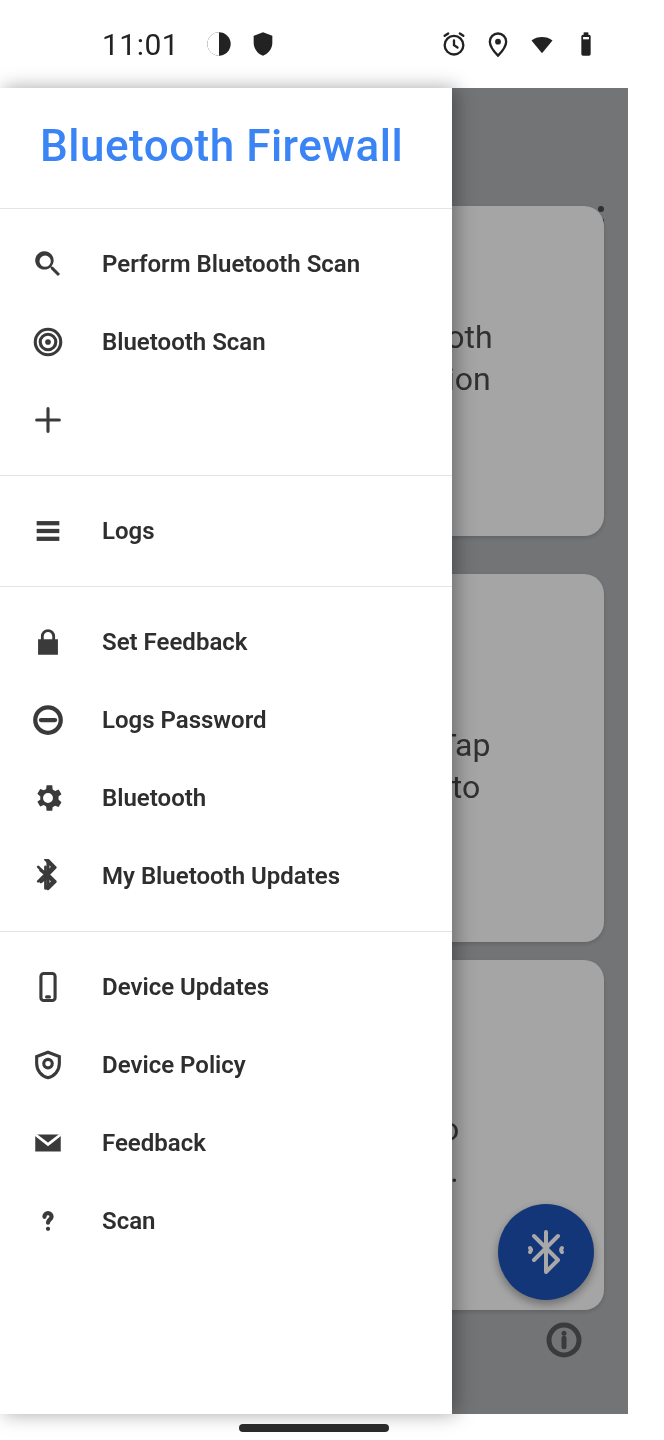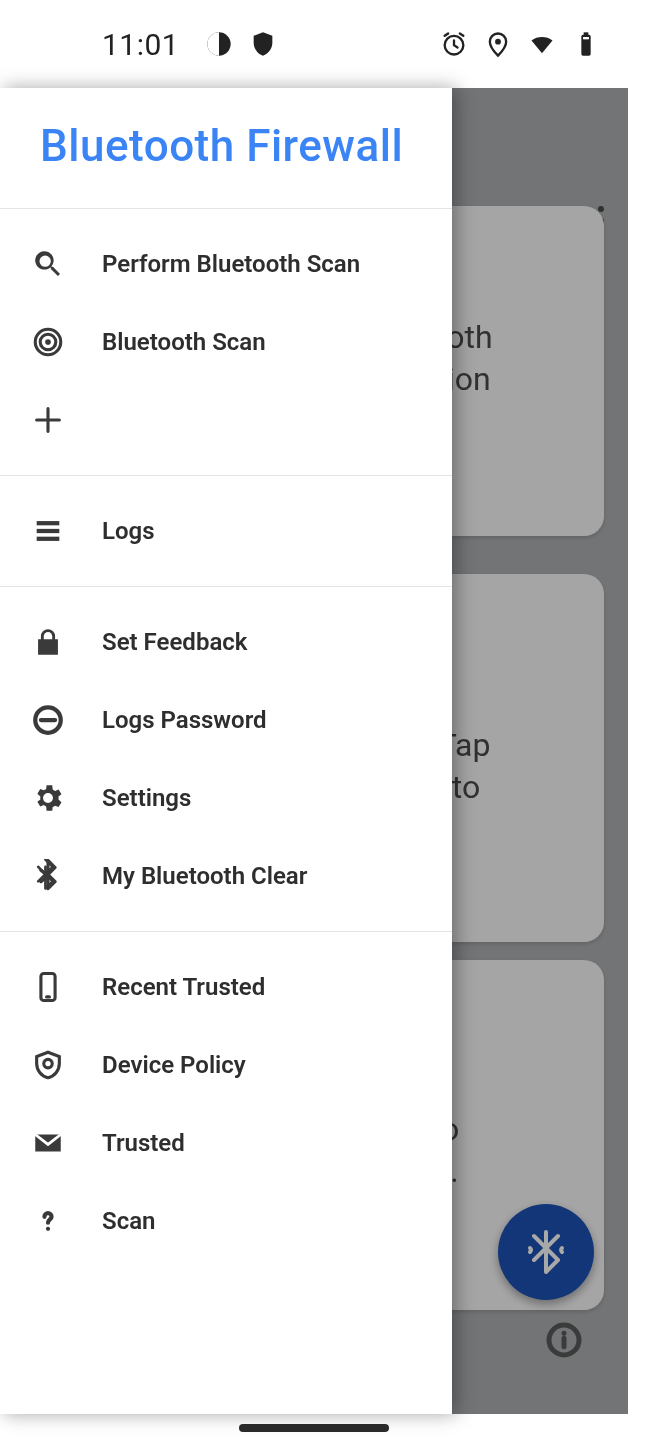--- a/index.html
+++ b/index.html
@@ -214,63 +214,63 @@
             </svg>
         </span>
         <span class="label">Logs Password</span>
       </div>
       <div class="item">
         <span class="icon-slot">
           <svg viewBox="0 0 24 24">
               <path d="M19.4 13a7.8 7.8 0 000-2l2.1-1.6-2-3.4-2.5 1a7.6 7.6 0 00-1.7-1L15 3h-4l-.3 2.6a7.6 7.6 0 00-1.7 1l-2.5-1-2 3.4L6.6 11a7.8 7.8 0 000 2l-2.1 1.6 2 3.4 2.5-1c.5.4 1.1.8 1.7 1L11 21h4l.3-2.6c.6-.3 1.2-.6 1.7-1l2.5 1 2-3.4L19.4 13zM12 15.5A3.5 3.5 0 1112 8.5a3.5 3.5 0 010 7z"></path>
             </svg>
         </span>
-        <span class="label">Settings</span>
+        <span class="label">Bluetooth</span>
       </div>
       <div class="item">
         <span class="icon-slot stroke">
           <svg viewBox="0 0 24 24">
               <path d="M12 3v18l6-6-12-12m0 12l12-12-6-6" stroke-linejoin="round" stroke-linecap="round" transform="translate(0 3) scale(0.85)"></path>
               <path d="M7 7l10 10M7 17L17 7" stroke="none"></path>
               <path d="M12 3v18l5-5-5-5 5-5-5-5zM7 8l5 4M7 16l5-4" stroke-linecap="round" stroke-linejoin="round"></path>
             </svg>
         </span>
-        <span class="label">My Bluetooth Clear</span>
+        <span class="label">My Bluetooth Updates</span>
       </div>
     </div>
 
     <div class="divider"></div>
 
     <div class="section">
       <div class="item">
         <span class="icon-slot stroke">
           <svg viewBox="0 0 24 24">
               <rect x="7" y="2.5" width="10" height="19" rx="2"></rect>
               <path d="M11 19h2" stroke-linecap="round"></path>
             </svg>
         </span>
-        <span class="label">Recent Trusted</span>
+        <span class="label">Device Updates</span>
       </div>
       <div class="item">
         <span class="icon-slot stroke">
           <svg viewBox="0 0 24 24">
               <path d="M12 3l8 3v5c0 5-3.4 9-8 10-4.6-1-8-5-8-10V6l8-3z"></path>
               <circle cx="12" cy="11" r="3"></circle>
             </svg>
         </span>
         <span class="label">Device Policy</span>
       </div>
       <div class="item">
         <span class="icon-slot">
           <svg viewBox="0 0 24 24">
               <path d="M3 6h18v12H3z"></path>
               <path d="M3 6l9 7 9-7" fill="none" stroke="#fff" stroke-width="2"></path>
             </svg>
         </span>
-        <span class="label">Trusted</span>
+        <span class="label">Feedback</span>
       </div>
       <div class="item">
         <span class="icon-slot stroke">
           <svg viewBox="0 0 24 24">
               <path d="M9.5 9a2.5 2.5 0 115 0c0 1.8-2.5 2-2.5 4.2M12 17.5h.01" stroke-linecap="round" stroke-width="3"></path>
             </svg>
         </span>
         <span class="label">Scan</span>
       </div>
     </div>

